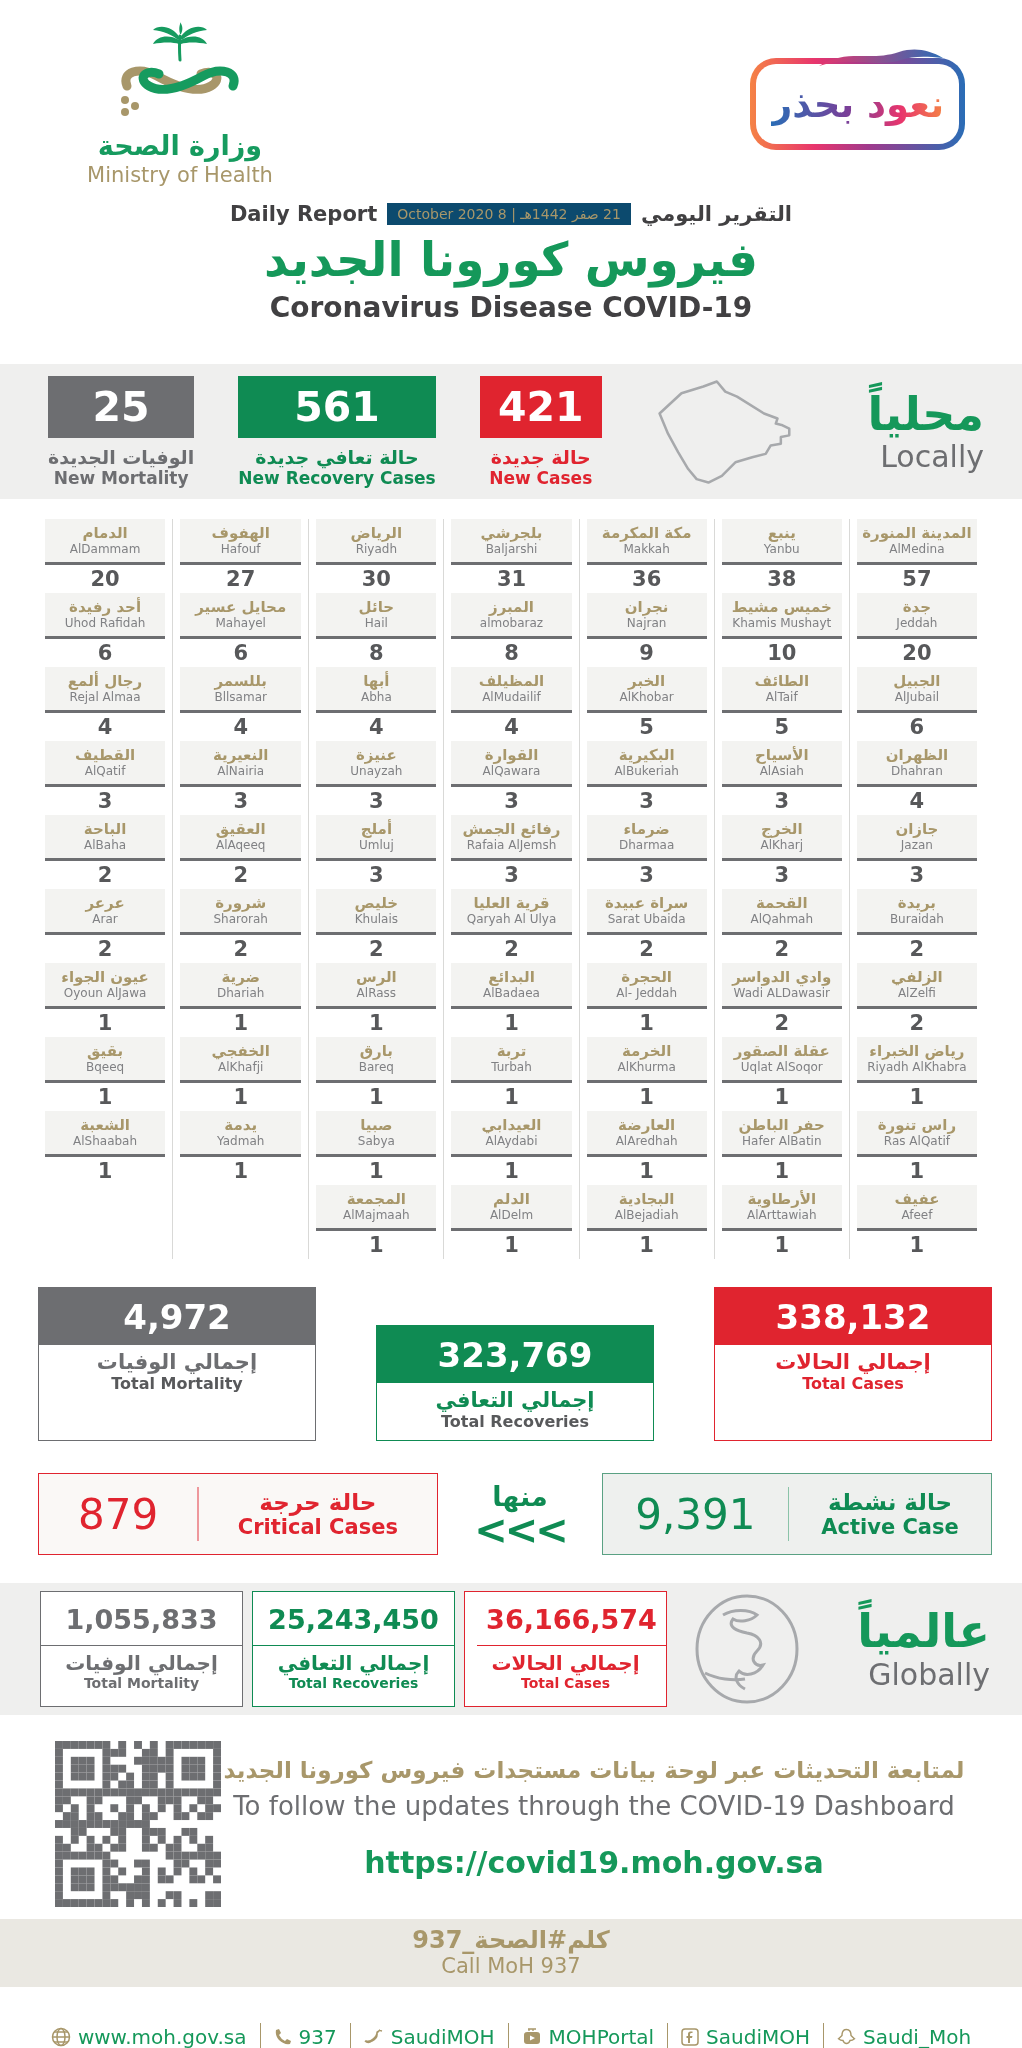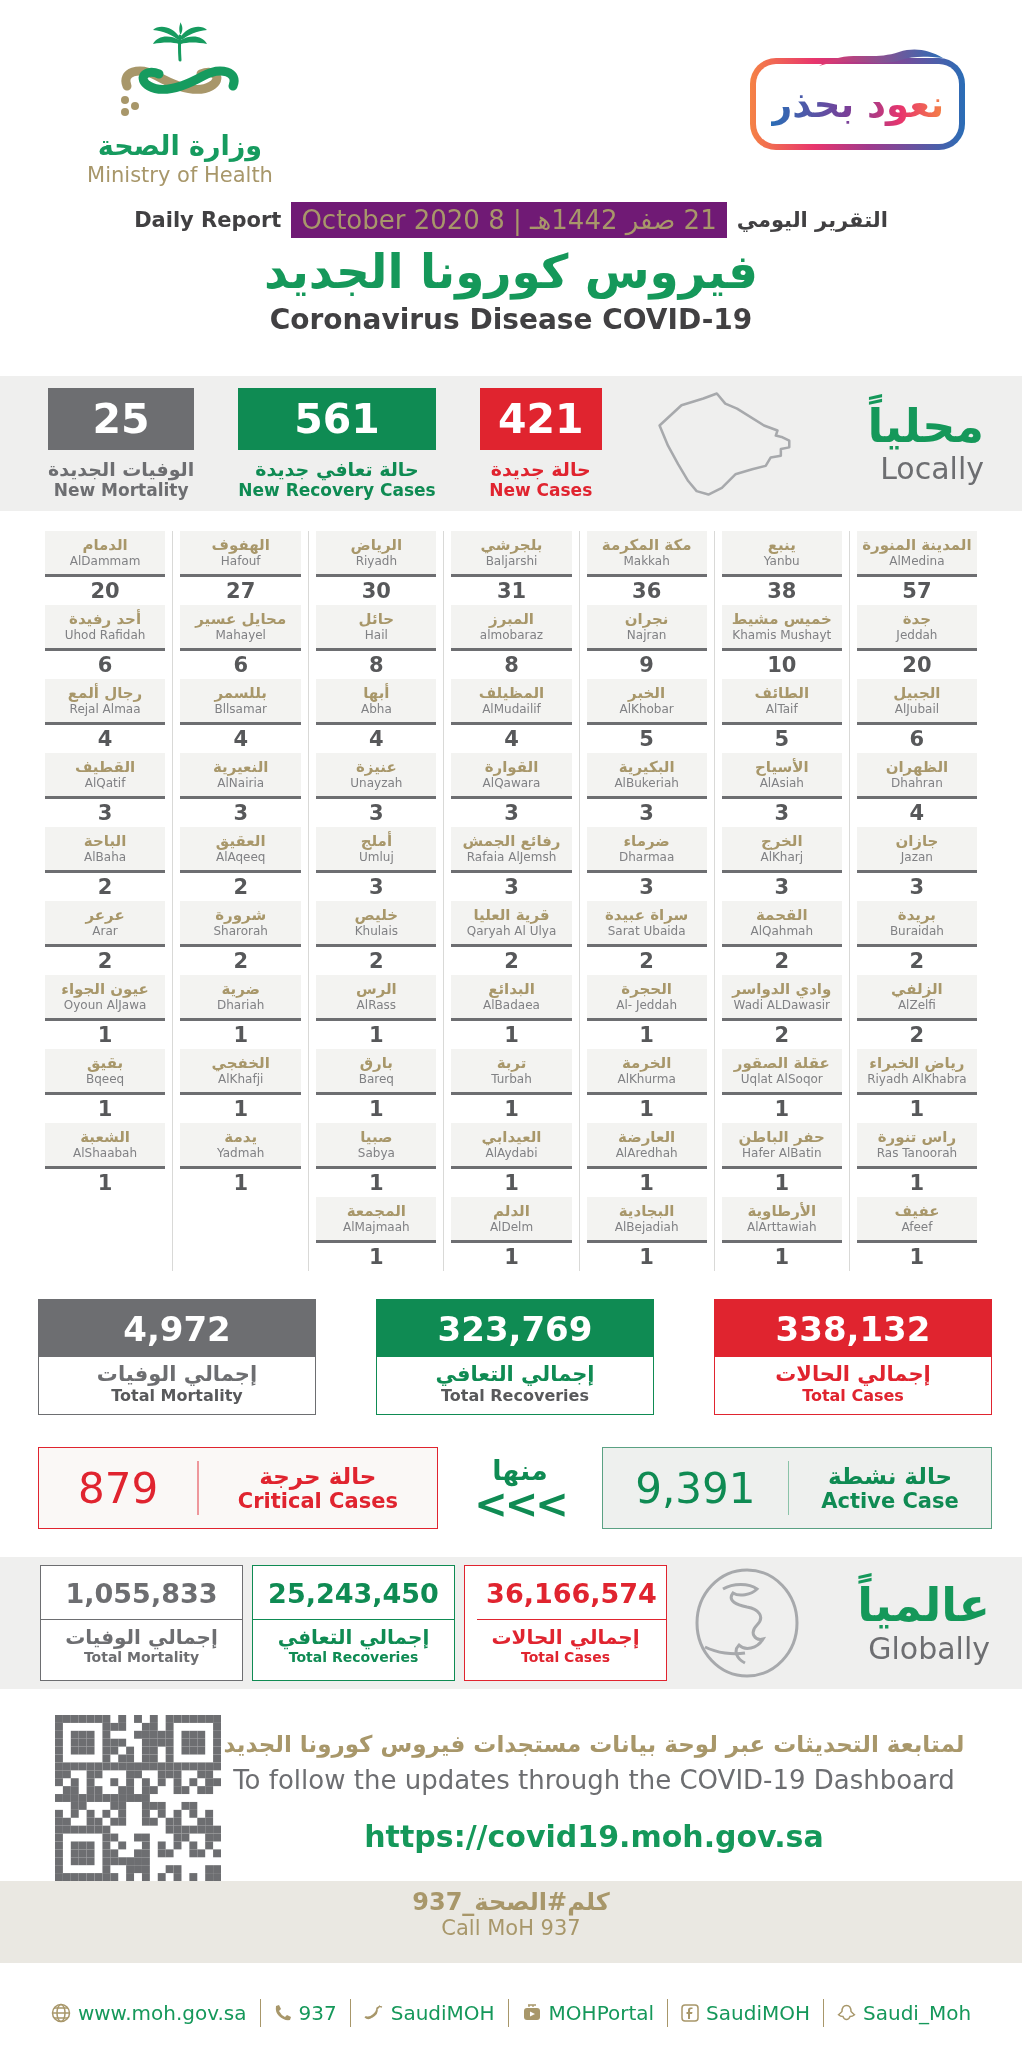--- a/index.html
+++ b/index.html
@@ -17,21 +17,21 @@
   .badge-inner { background:#fff; border-radius:20px; height:80px; display:flex; align-items:center; justify-content:center; }
   .badge-text { font-size:37px; font-weight:bold; direction:rtl;
     background:linear-gradient(90deg,#2a6db6 0%,#7b3f98 45%,#e8356d 75%,#f58345 100%);
     -webkit-background-clip:text; background-clip:text; color:transparent; }
   .badge-swoosh { position:absolute; top:-14px; right:18px; }
 
   
   .report { text-align:center; margin-top:20px; }
   .date-line { display:flex; justify-content:center; align-items:center; gap:10px; font-size:21px; color:#414042; }
   .date-en { font-weight:600; }
-  .date-box { background:#701a75; color:#a8976a; padding:3px 10px; font-size:26px; direction:rtl; }
+  .date-box { background:#0c4a6e; color:#a8976a; padding:3px 10px; font-size:14px; direction:rtl; }
   .date-ar { font-weight:bold; direction:rtl; }
   .title-ar { color:#15985a; font-size:47px; font-weight:bold; direction:rtl; margin-top:6px; }
   .title-en { color:#414042; font-size:28px; font-weight:600; margin-top:4px; }
 
   
   .locally-band { background:#efefee; height:135px; margin-top:40px; display:flex; align-items:center; padding:0 38px 0 48px; }
   .stat { text-align:center; flex:0 0 auto; }
   .stat + .stat { margin-left:44px; }
   .stat-box { min-width:122px; height:62px; display:flex; align-items:center; justify-content:center;
               color:#fff; font-size:41px; font-weight:bold; padding:0 16px; margin:0 auto; }
@@ -90,21 +90,21 @@
 
   
   .qr-section { display:flex; margin:26px 55px 0; align-items:flex-start; }
   .qr { width:166px; height:166px; flex:0 0 auto; }
   .dash-text { flex:1; text-align:center; padding-top:16px; }
   .dash-ar { color:#a8976a; font-size:23px; font-weight:bold; direction:rtl; }
   .dash-en { color:#6d6e71; font-size:26px; margin-top:8px; }
   .dash-link { display:inline-block; color:#15985a; font-size:30px; font-weight:bold; margin-top:24px; text-decoration:none; }
 
   
-  .call-bar { background:#eae8e2; height:82px; text-align:center; padding-top:7px; }
+  .call-bar { background:#eae8e2; margin-top:12px; height:68px; text-align:center; padding-top:7px; }
   .call-ar { color:#a8976a; font-size:24px; font-weight:bold; direction:rtl; }
   .call-en { color:#a8976a; font-size:21px; }
   .footer { display:flex; justify-content:center; align-items:center; gap:13px; margin-top:36px; }
   .f-link { display:flex; align-items:center; gap:7px; color:#15985a; font-size:20px; }
   .f-sep { width:1px; height:28px; background:#a8976a; }
   .icon { display:inline-flex; }
 </style>
 </head>
 <body>
 
@@ -665,21 +665,21 @@
         <div class="city-cell">
       <div class="city-box">
         <div class="city-ar">رياض الخبراء</div>
         <div class="city-en">Riyadh AlKhabra</div>
       </div>
       <div class="city-num">1</div>
     </div>
         <div class="city-cell">
       <div class="city-box">
         <div class="city-ar">راس تنورة</div>
-        <div class="city-en">Ras Tanoorah</div>
+        <div class="city-en">Ras AlQatif</div>
       </div>
       <div class="city-num">1</div>
     </div>
         <div class="city-cell">
       <div class="city-box">
         <div class="city-ar">عفيف</div>
         <div class="city-en">Afeef</div>
       </div>
       <div class="city-num">1</div>
     </div>
@@ -687,21 +687,21 @@
     </div>
 
   <div class="totals">
     <div class="total-box" style="border-color: rgb(109, 110, 113);">
       <div class="total-head" style="background-color: rgb(109, 110, 113);">4,972</div>
       <div class="total-body">
         <div class="total-ar" style="color: rgb(109, 110, 113);">إجمالي الوفيات</div>
         <div class="total-en">Total Mortality</div>
       </div>
     </div>
-    <div class="total-box" style="border-color: rgb(15, 139, 83);">
+    <div class="total-box" style="border-color: rgb(15, 139, 83); margin-top: 38px;">
       <div class="total-head" style="background-color: rgb(15, 139, 83);">323,769</div>
       <div class="total-body">
         <div class="total-ar" style="color: rgb(15, 139, 83);">إجمالي التعافي</div>
         <div class="total-en">Total Recoveries</div>
       </div>
     </div>
     <div class="total-box" style="border-color: rgb(224, 36, 47);">
       <div class="total-head" style="background-color: rgb(224, 36, 47);">338,132</div>
       <div class="total-body">
         <div class="total-ar" style="color: rgb(224, 36, 47);">إجمالي الحالات</div>

